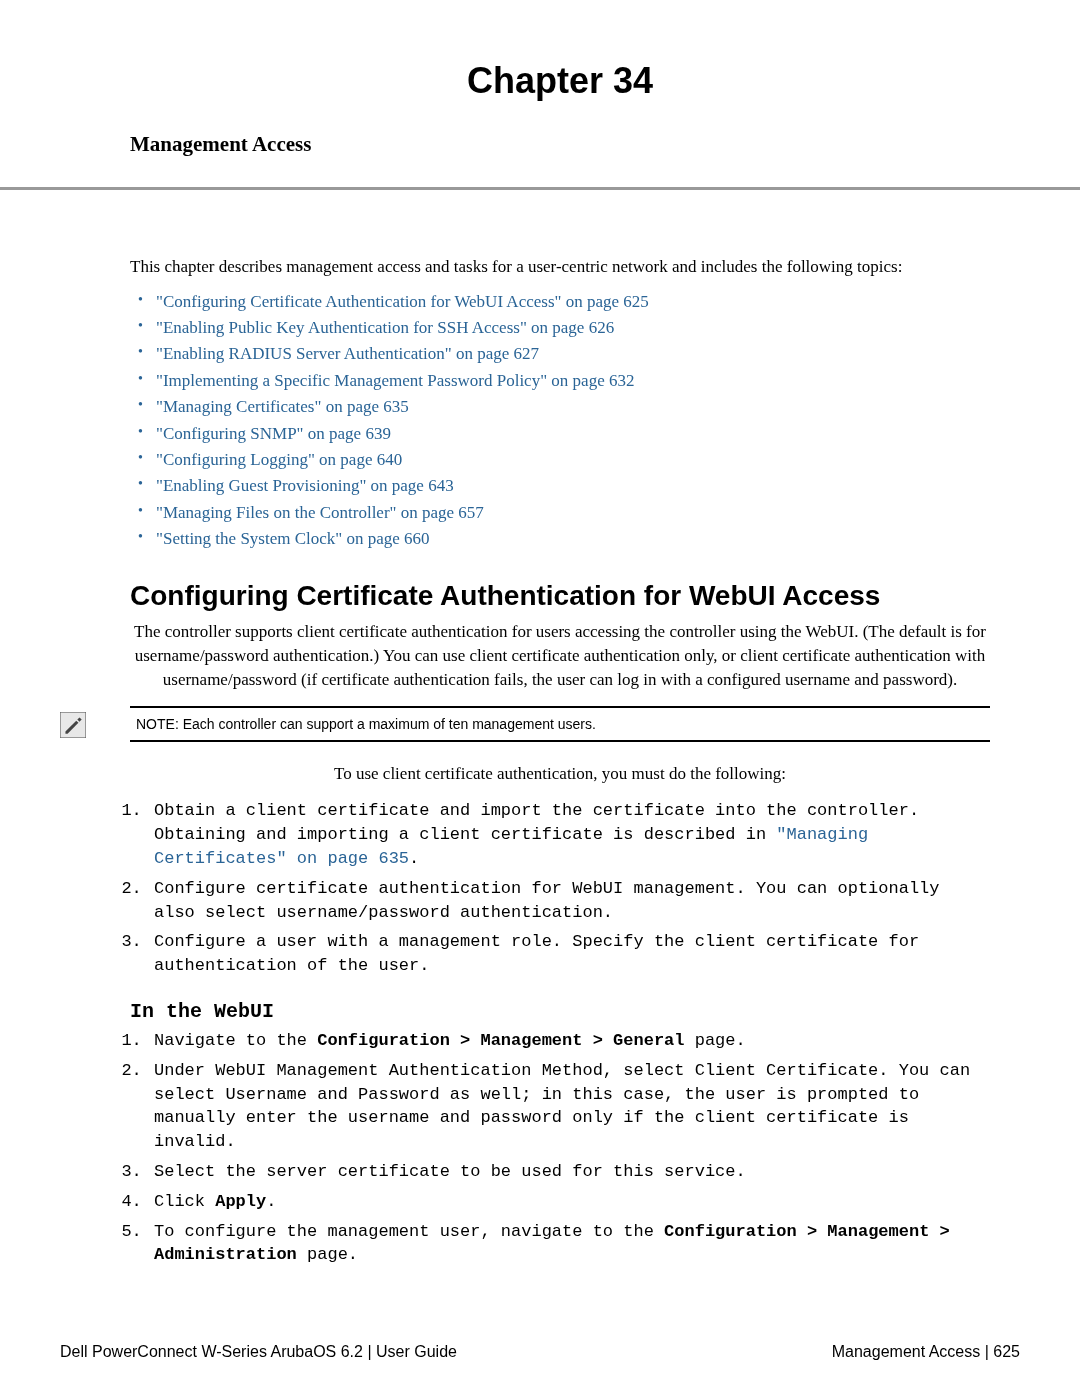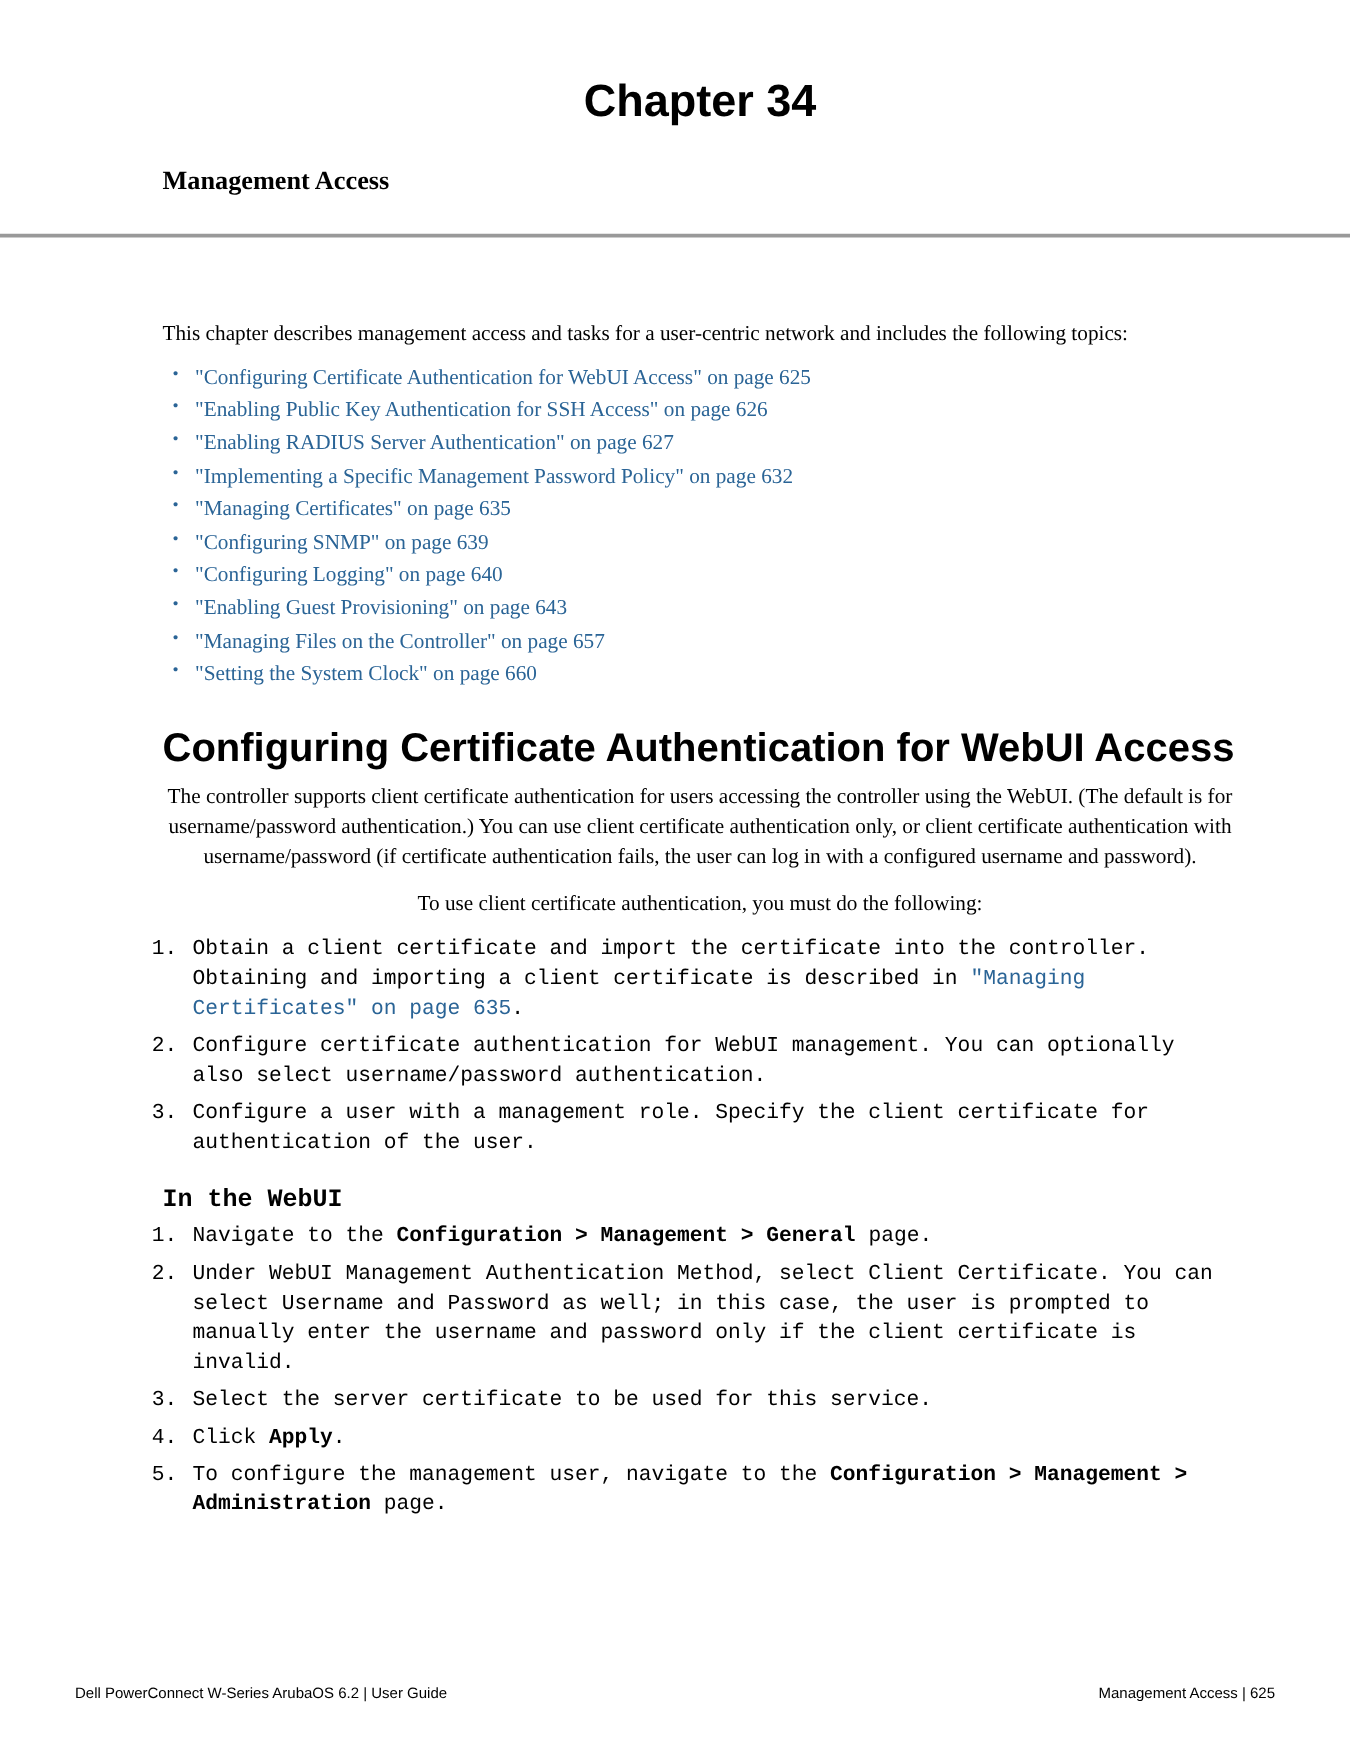--- a/index.html
+++ b/index.html
@@ -62,21 +62,21 @@
     left: -10px;
     font-size: 14px;
   }
   ul.toc li a {
     color: #2a6496;
     text-decoration: none;
   }
   h2.section {
     font-family: Arial, Helvetica, sans-serif;
     font-weight: bold;
-    font-size: 32px;
+    font-size: 28px;
     margin: 28px 0 8px 0;
   }
   h3.subsection {
     font-family: Liberation Mono, monospace;
     font-weight: bold;
     font-size: 20px;
     margin: 22px 0 6px 0;
   }
   p.body {
     font-size: 17px;
@@ -116,21 +116,21 @@
   a.inline-link {
     color: #2a6496;
     text-decoration: none;
   }
   .footer {
     position: absolute;
     bottom: 36px;
     left: 60px;
     right: 60px;
     font-family: Arial, Helvetica, sans-serif;
-    font-size: 12px;
+    font-size: 16px;
     display: flex;
     justify-content: space-between;
   }
   strong { font-weight: bold; }
 </style>
 </head>
 <body>
 
 <div class="page">
 
@@ -150,20 +150,28 @@
     <li><a>"Configuring SNMP" on page 639</a></li>
     <li><a>"Configuring Logging" on page 640</a></li>
     <li><a>"Enabling Guest Provisioning" on page 643</a></li>
     <li><a>"Managing Files on the Controller" on page 657</a></li>
     <li><a>"Setting the System Clock" on page 660</a></li>
   </ul>
 
   <h2 class="section">Configuring Certificate Authentication for WebUI Access</h2>
   <p class="body">The controller supports client certificate authentication for users accessing the controller using the WebUI. (The default is for username/password authentication.) You can use client certificate authentication only, or client certificate authentication with username/password (if certificate authentication fails, the user can log in with a configured username and password).</p>
 
+  <div class="note-wrap">
+    <svg class="note-icon" viewBox="0 0 24 24">
+      <rect x="0" y="0" width="24" height="24" fill="#e8e8e8" stroke="#555" stroke-width="1"></rect>
+      <path d="M5 18 L15 8 L17 10 L7 20 L5 20 Z" fill="#444"></path>
+      <path d="M16 7 L18 5 L20 7 L18 9 Z" fill="#444"></path>
+    </svg>
+    <div class="note-box">NOTE: Each controller can support a maximum of ten management users.</div>
+  </div>
 
   <p class="body">To use client certificate authentication, you must do the following:</p>
 
   <ol class="steps">
     <li>
       <span>Obtain a client certificate and import the certificate into the controller. Obtaining and importing a client certificate is described in </span><a class="inline-link">"Managing Certificates" on page 635</a><span>.</span>
     </li>
     <li>Configure certificate authentication for WebUI management. You can optionally also select username/password authentication.</li>
     <li>Configure a user with a management role. Specify the client certificate for authentication of the user.</li>
   </ol>

